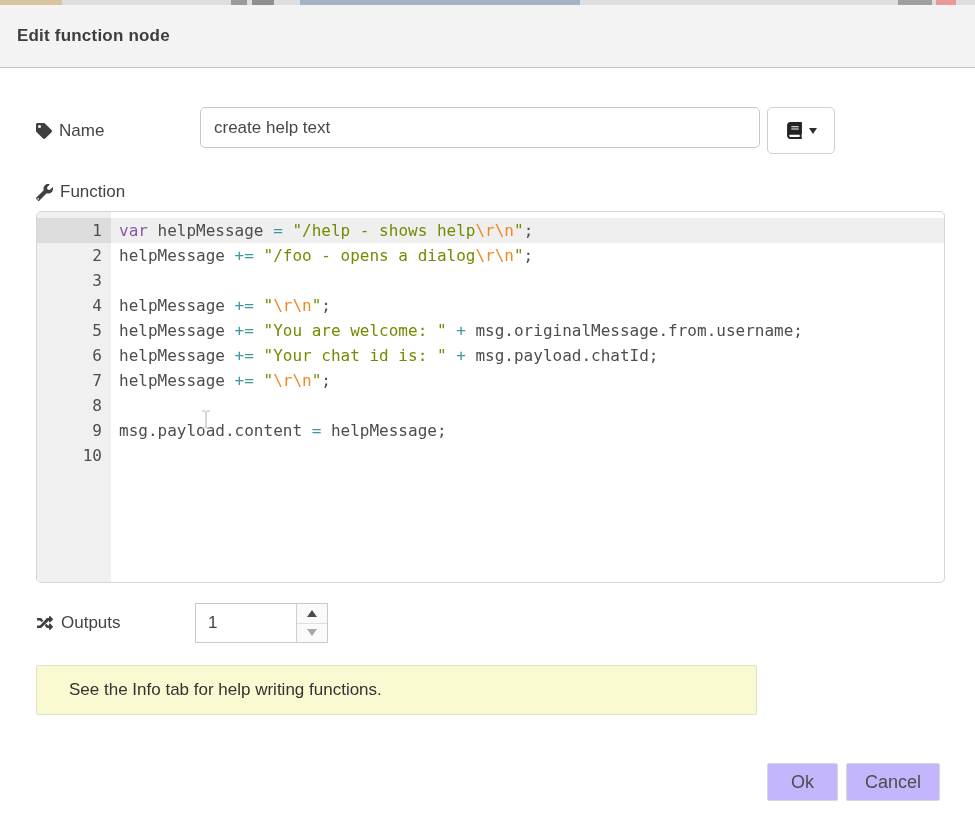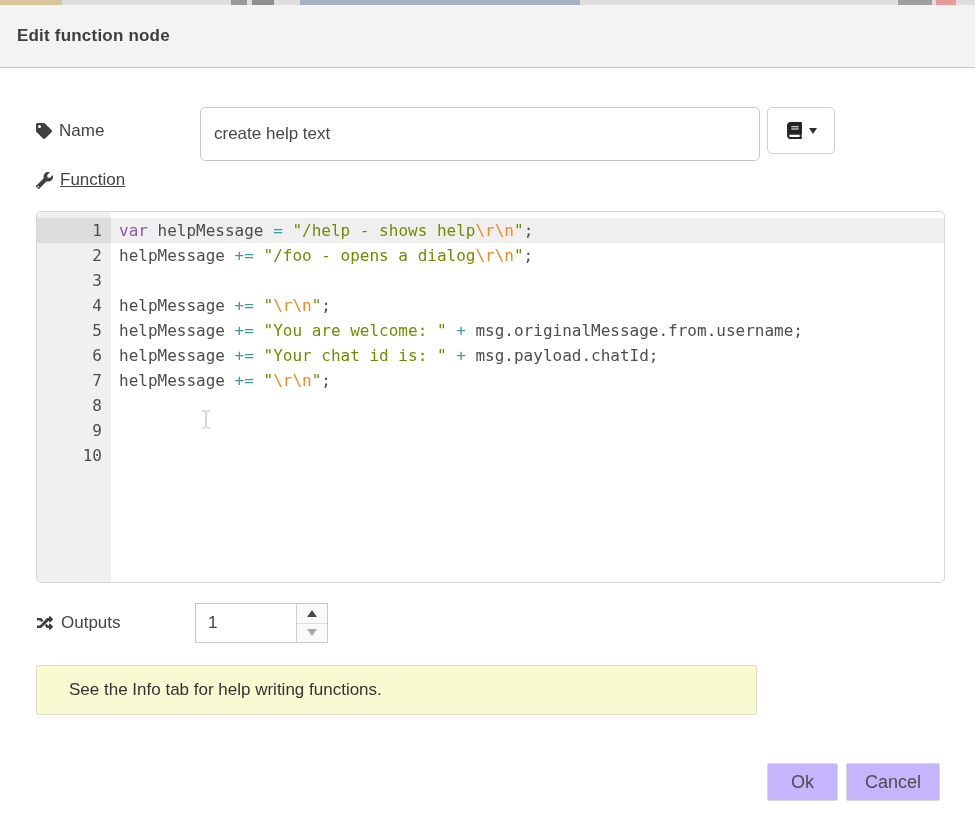--- a/index.html
+++ b/index.html
@@ -24,21 +24,21 @@
 
   
   .form-label {
     position:absolute; display:flex; align-items:center; gap:7px;
     font-size:17px; color:#444;
   }
   .form-label svg { flex:0 0 auto; }
 
   
   .name-input {
-    position:absolute; left:200px; top:107px; width:560px; height:54px;
+    position:absolute; left:200px; top:107px; width:560px; height:41px;
     border:1px solid #c9c9c9; border-radius:5px;
     font-family:"Liberation Sans", sans-serif;
     font-size:17px; color:#484848; padding:0 13px; outline:none; background:#fff;
   }
   
   .lib-btn {
     position:absolute; left:767px; top:107px; width:68px; height:47px;
     border:1px solid #cfcfcf; border-radius:5px; background:#fff;
     display:flex; align-items:center; justify-content:center; gap:6px; cursor:pointer;
   }
@@ -124,21 +124,21 @@
   <span>Name</span>
 </div>
 <input class="name-input" type="text" value="create help text" style="">
 <div class="lib-btn">
   <svg width="17" height="17" viewBox="0 0 448 512">
       <path fill="#242424" d="M448 360V24c0-13.3-10.7-24-24-24H96C43 0 0 43 0 96v320c0 53 43 96 96 96h328c13.3 0 24-10.7 24-24v-16c0-7.5-3.5-14.3-8.9-18.7-4.2-15.4-4.2-59.3 0-74.7 5.4-4.3 8.9-11.1 8.9-18.6zM128 134c0-3.3 2.7-6 6-6h212c3.3 0 6 2.7 6 6v20c0 3.3-2.7 6-6 6H134c-3.3 0-6-2.7-6-6v-20zm0 64c0-3.3 2.7-6 6-6h212c3.3 0 6 2.7 6 6v20c0 3.3-2.7 6-6 6H134c-3.3 0-6-2.7-6-6v-20zm253.4 250H96c-17.7 0-32-14.3-32-32 0-17.6 14.4-32 32-32h285.4c-1.9 17.1-1.9 46.9 0 64z"></path>
     </svg>
   <span class="caret-down"></span>
 </div>
 
-<div class="form-label" style="left:36px; top:170px;text-decoration:underline;">
+<div class="form-label" style="left:36px; top:182px;">
   <svg width="17" height="17" viewBox="0 0 512 512">
       <path fill="#3f3f3f" d="M507.7 109.1c-2.2-9.1-13.5-12.2-20.1-5.6l-74.4 74.4-67.9-11.3L334 98.7l74.4-74.4c6.6-6.6 3.4-17.9-5.7-20.1-47.4-11.7-99.6.9-136.6 37.9-39.6 39.6-50.6 97.1-33.3 146.9L7.1 414.8c-9.5 9.5-9.5 24.9 0 34.4l55.7 55.7c9.5 9.5 24.9 9.5 34.4 0L322.8 279.2c49.8 17.3 107.3 6.3 146.9-33.3 37-37 49.6-89.2 38-136.8zM64 472c-13.2 0-24-10.8-24-24 0-13.3 10.7-24 24-24s24 10.7 24 24c0 13.2-10.7 24-24 24z"></path>
     </svg>
   <span>Function</span>
 </div>
 
 <div class="editor">
   <div class="editor-gutter">
       <div class="gutter-cell active">1</div>
       <div class="gutter-cell">2</div>
@@ -153,20 +153,21 @@
     </div>
   <div class="editor-content">
       <div class="code-line active"><span class="tok-kw">var</span><span class="tok-plain"> helpMessage </span><span class="tok-op">=</span><span class="tok-plain"> </span><span class="tok-str">"/help - shows help</span><span class="tok-esc">\r\n</span><span class="tok-str">"</span><span class="tok-plain">;</span></div>
       <div class="code-line"><span class="tok-plain">helpMessage </span><span class="tok-op">+=</span><span class="tok-plain"> </span><span class="tok-str">"/foo - opens a dialog</span><span class="tok-esc">\r\n</span><span class="tok-str">"</span><span class="tok-plain">;</span></div>
       <div class="code-line"></div>
       <div class="code-line"><span class="tok-plain">helpMessage </span><span class="tok-op">+=</span><span class="tok-plain"> </span><span class="tok-str">"</span><span class="tok-esc">\r\n</span><span class="tok-str">"</span><span class="tok-plain">;</span></div>
       <div class="code-line"><span class="tok-plain">helpMessage </span><span class="tok-op">+=</span><span class="tok-plain"> </span><span class="tok-str">"You are welcome: "</span><span class="tok-plain"> </span><span class="tok-op">+</span><span class="tok-plain"> msg.originalMessage.from.username;</span></div>
       <div class="code-line"><span class="tok-plain">helpMessage </span><span class="tok-op">+=</span><span class="tok-plain"> </span><span class="tok-str">"Your chat id is: "</span><span class="tok-plain"> </span><span class="tok-op">+</span><span class="tok-plain"> msg.payload.chatId;</span></div>
       <div class="code-line"><span class="tok-plain">helpMessage </span><span class="tok-op">+=</span><span class="tok-plain"> </span><span class="tok-str">"</span><span class="tok-esc">\r\n</span><span class="tok-str">"</span><span class="tok-plain">;</span></div>
       <div class="code-line"></div>
+      <div class="code-line"><span class="tok-plain">msg.payload.content </span><span class="tok-op">=</span><span class="tok-plain"> helpMessage;</span></div>
     </div>
 </div>
 
 <svg class="ibeam" viewBox="0 0 10 19">
   <path d="M1 1 h3 M6 1 h3 M5 1 v17 M1 18 h3 M6 18 h3" stroke="#c3c7ca" stroke-width="1.6" fill="none"></path>
 </svg>
 
 <div class="form-label" style="left:36px; top:613px;">
   <svg width="18" height="16" viewBox="0 0 512 512">
       <path fill="#3f3f3f" d="M504.971 359.029c9.373 9.373 9.373 24.569 0 33.941l-80 79.984c-15.01 15.01-40.971 4.49-40.971-16.971V416h-58.785a12.004 12.004 0 0 1-8.773-3.812l-70.556-75.596 53.333-57.143L352 336h32v-39.981c0-21.438 25.943-31.998 40.971-16.971l80 79.981zM12 176h84l52.781 56.551 53.333-57.143-70.556-75.596A11.999 11.999 0 0 0 122.785 96H12c-6.627 0-12 5.373-12 12v56c0 6.627 5.373 12 12 12zm372 0v39.984c0 21.46 25.961 31.98 40.971 16.971l80-79.984c9.373-9.373 9.373-24.569 0-33.941l-80-79.981C409.943 24.021 384 34.582 384 56.019V96h-58.785a12.004 12.004 0 0 0-8.773 3.812L96 336H12c-6.627 0-12 5.373-12 12v56c0 6.627 5.373 12 12 12h110.785c3.326 0 6.503-1.381 8.773-3.812L384 176z"></path>

